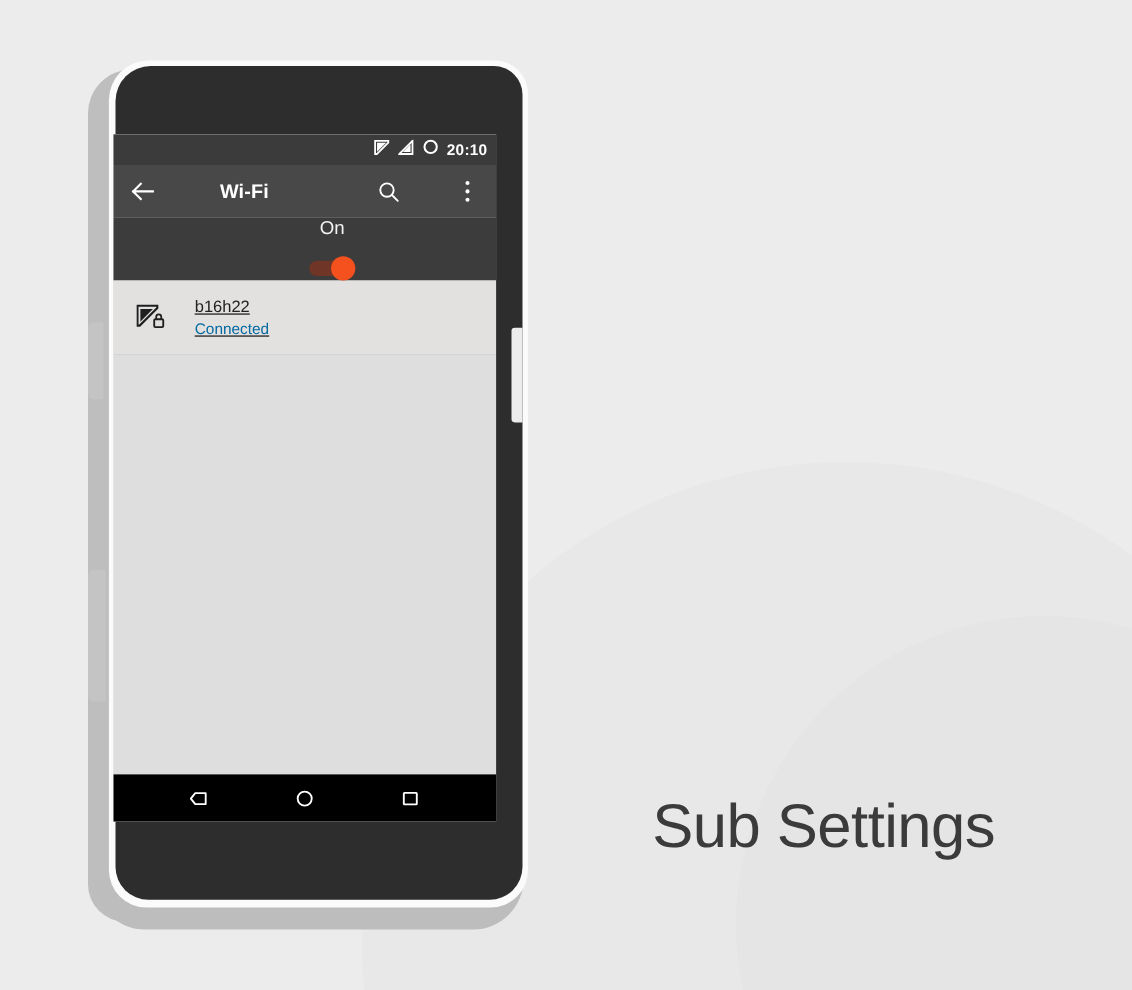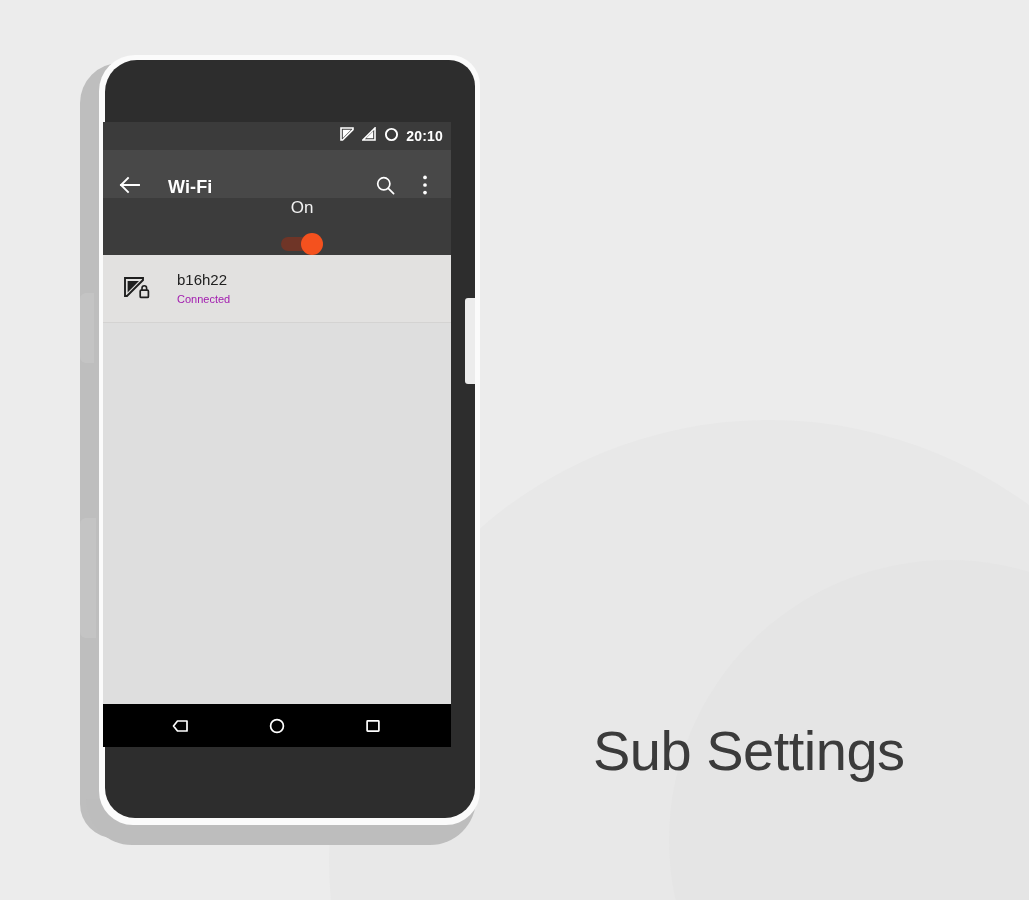--- a/index.html
+++ b/index.html
@@ -133,23 +133,24 @@
     font-weight: bold;
     letter-spacing: 0.2px;
     margin-left: 7px;
   }
 
   
   .toolbar {
     height: 48px;
     background: #484848;
     display: flex;
-    align-items: flex-end;
+    align-items: center;
     padding: 0 13px;
     box-sizing: border-box;
+    gap: 32px;
   }
   .toolbar-title {
     color: #ffffff;
     font-size: 18px;
     font-weight: bold;
     margin-left: 26px;
     letter-spacing: 0.1px;
   }
   .toolbar-spacer { flex: 1; }
   .toolbar-icon {
@@ -219,29 +220,29 @@
   }
   .network-icon {
     width: 30px;
     height: 30px;
     margin-left: 4px;
     margin-right: 24px;
     display: flex;
     align-items: center;
     justify-content: center;
   }
-  .network-text { display: flex; flex-direction: column; }
+  .network-text { display: flex; flex-direction: column; text-decoration: underline; }
   .network-ssid {
     color: #212121;
     font-size: 15px;
     line-height: 19px;
   }
   .network-status {
-    color: #a21caf;
-    font-size: 11px;
+    color: #0369a1;
+    font-size: 14px;
     line-height: 18px;
     margin-top: 1px;
   }
   .list-empty { flex: 1; background: #dedede; }
 
   
   .navbar {
     height: 43px;
     background: #000000;
     display: flex;

